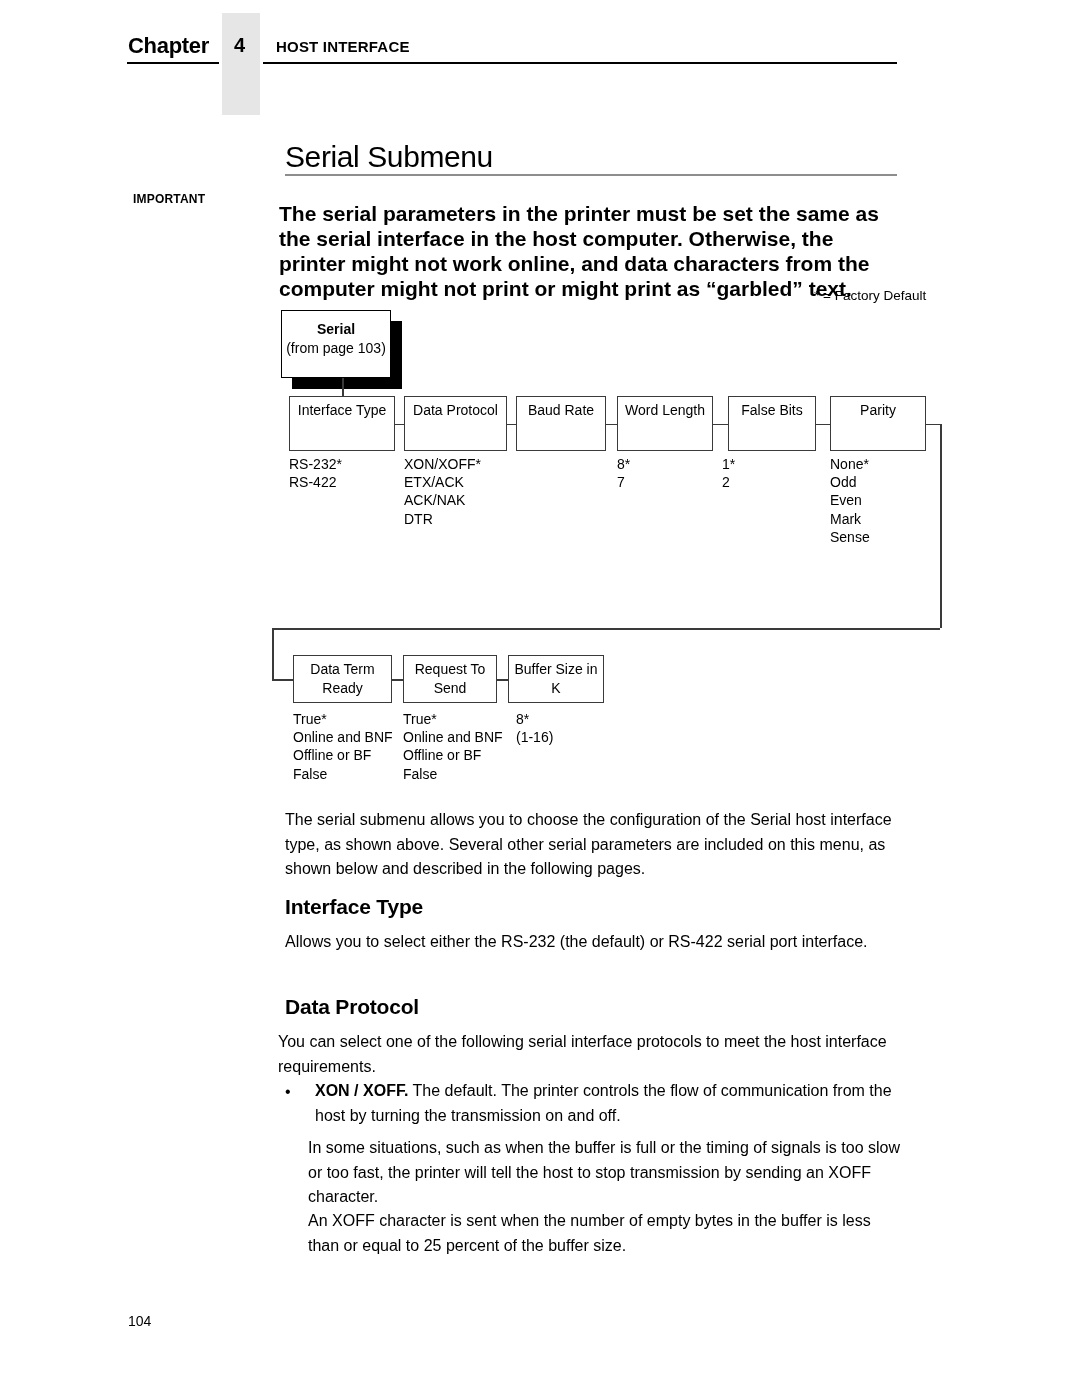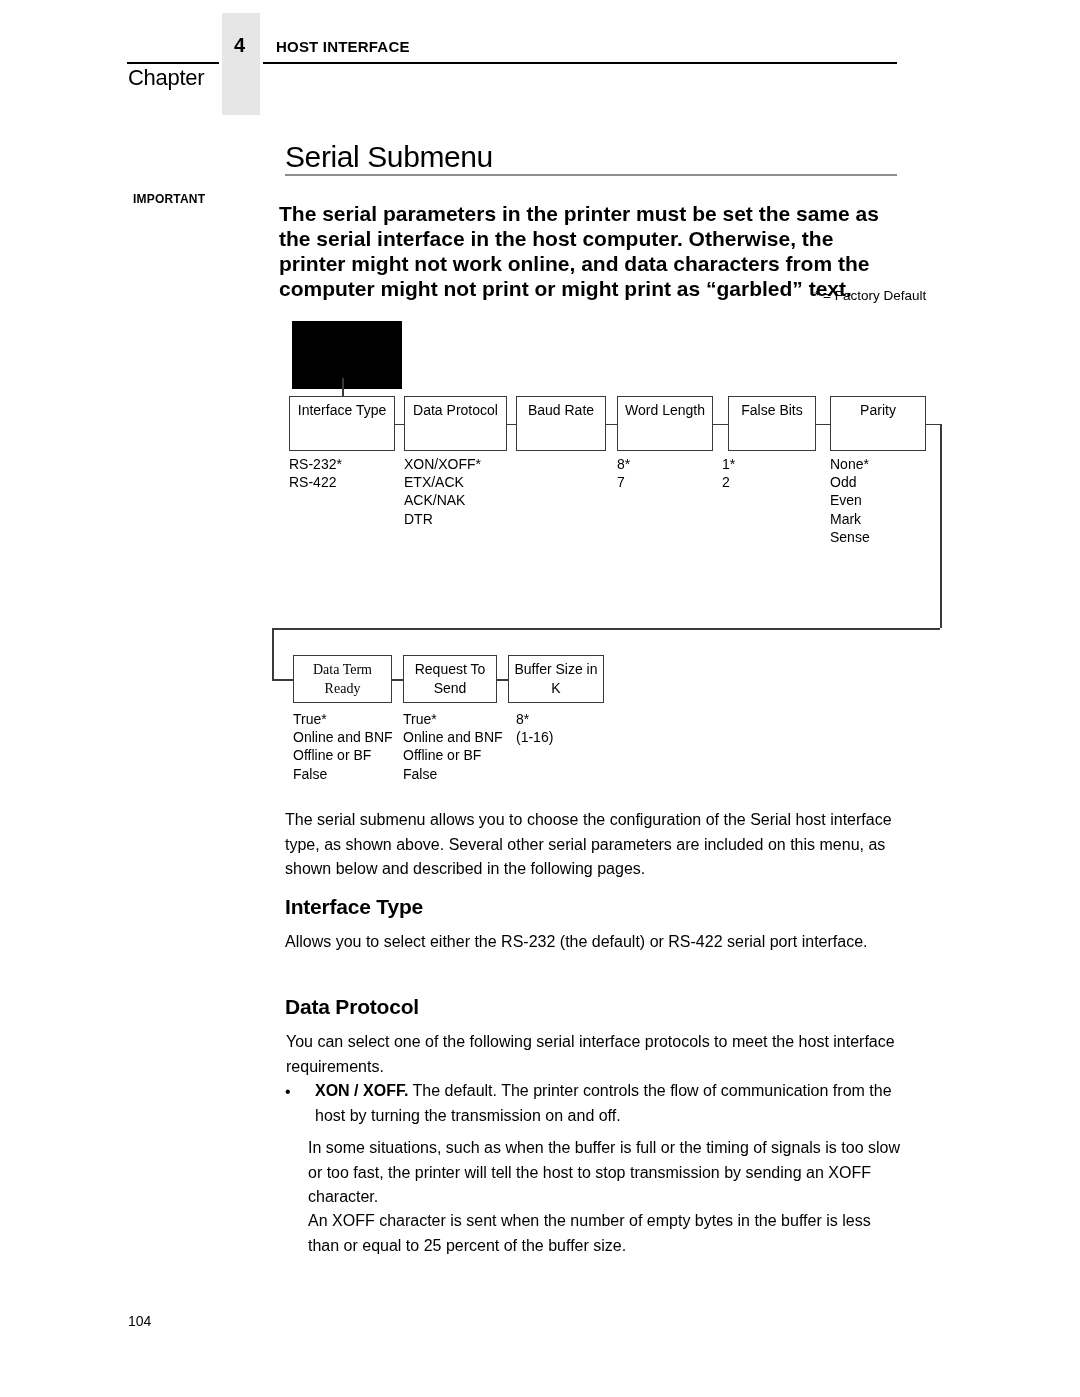--- a/index.html
+++ b/index.html
@@ -23,23 +23,22 @@
     top: 13px;
     width: 38px;
     height: 102px;
     background: #e6e6e6;
   }
   #chapter-label {
     position: absolute;
     left: 128px;
     top: 33px;
     font-size: 22px;
-    font-weight: normal;
+    font-weight: bold;
     letter-spacing: -0.3px;
-    margin-top: 32px;
   }
   #chapter-number {
     position: absolute;
     left: 234px;
     top: 34px;
     font-size: 20px;
     font-weight: bold;
   }
   #chapter-title {
     position: absolute;
@@ -206,20 +205,24 @@
 <div id="section-title">Serial Submenu</div>
 <div id="section-title-rule"></div>
 
 <div id="important-label">IMPORTANT</div>
 <div id="important-body">The serial parameters in the printer must be set the same as the serial interface in the host computer. Otherwise, the printer might not work online, and data characters from the computer might not print or might print as “garbled” text.</div>
 
 <div id="factory-default-note">* = Factory Default</div>
 
 <div id="diagram" style="pointer-events: auto;">
     <div class="shadow" style="left: 292px; top: 321px; width: 110px; height: 68px;"></div>
+    <div class="dbox root" style="left: 281px; top: 310px; width: 110px; height: 68px; padding-top: 9px;">
+      <div style="font-weight: bold;">Serial</div>
+      <div>(from page 103)</div>
+    </div>
     <div class="vline" style="left: 342px; top: 378px; height: 18px;"></div>
     <div class="dbox" style="left: 289px; top: 396px; width: 106px; height: 55px;">
       <div>Interface Type</div>
     </div>
     <div class="hline" style="left: 395px; top: 423.5px; width: 9px;"></div>
     <div class="col-values" style="left: 289px; top: 455px;">
       <div>RS-232*</div>
       <div>RS-422</div>
     </div>
     <div class="dbox" style="left: 404px; top: 396px; width: 103px; height: 55px;">
@@ -260,21 +263,21 @@
       <div>Odd</div>
       <div>Even</div>
       <div>Mark</div>
       <div>Sense</div>
     </div>
     <div class="hline" style="left: 926px; top: 423.5px; width: 14px;"></div>
     <div class="vline" style="left: 940px; top: 423.5px; height: 204.5px;"></div>
     <div class="hline" style="left: 272px; top: 628px; width: 668px;"></div>
     <div class="vline" style="left: 272px; top: 628px; height: 51px;"></div>
     <div class="hline" style="left: 272px; top: 679px; width: 21px;"></div>
-    <div class="dbox" style="left: 293px; top: 655px; width: 99px; height: 48px; font-family: Liberation Serif, serif;">
+    <div class="dbox" style="left: 293px; top: 655px; width: 99px; height: 48px;">
       <div>Data Term</div>
       <div>Ready</div>
     </div>
     <div class="hline" style="left: 392px; top: 679px; width: 11px;"></div>
     <div class="col-values" style="left: 293px; top: 710px;">
       <div>True*</div>
       <div>Online and BNF</div>
       <div>Offline or BF</div>
       <div>False</div>
     </div>
@@ -296,18 +299,18 @@
     <div class="col-values" style="left: 516px; top: 710px;">
       <div>8*</div>
       <div>(1-16)</div>
     </div>
   </div>
 
 <div class="body-para" style="left: 285px; top: 808px; width: 618px;">The serial submenu allows you to choose the configuration of the Serial host interface type, as shown above. Several other serial parameters are included on this menu, as shown below and described in the following pages.</div>
 <div class="sub-head" style="left: 285px; top: 895px;">Interface Type</div>
 <div class="body-para" style="left: 285px; top: 930px; width: 600px;">Allows you to select either the RS-232 (the default) or RS-422 serial port interface.</div>
 <div class="sub-head" style="left: 285px; top: 995px;">Data Protocol</div>
-<div class="body-para" style="left: 286px; top: 1030px; width: 618px;">You can select one of the following serial interface protocols to meet the host interface requirements.</div>
+<div class="body-para" style="left: 278px; top: 1030px; width: 618px;">You can select one of the following serial interface protocols to meet the host interface requirements.</div>
 <div class="body-para" style="left: 308px; top: 1136px; width: 594px;">In some situations, such as when the buffer is full or the timing of signals is too slow or too fast, the printer will tell the host to stop transmission by sending an XOFF character.</div>
 <div class="body-para" style="left: 308px; top: 1209px; width: 594px;">An XOFF character is sent when the number of empty bytes in the buffer is less than or equal to 25 percent of the buffer size.</div>
 <div id="bullet-dot">•</div>
 <div id="bullet-text"><b>XON / XOFF.</b><span> The default. The printer controls the flow of communication from the host by turning the transmission on and off.</span></div>
 <div id="page-number">104</div>
 
 </body></html>

